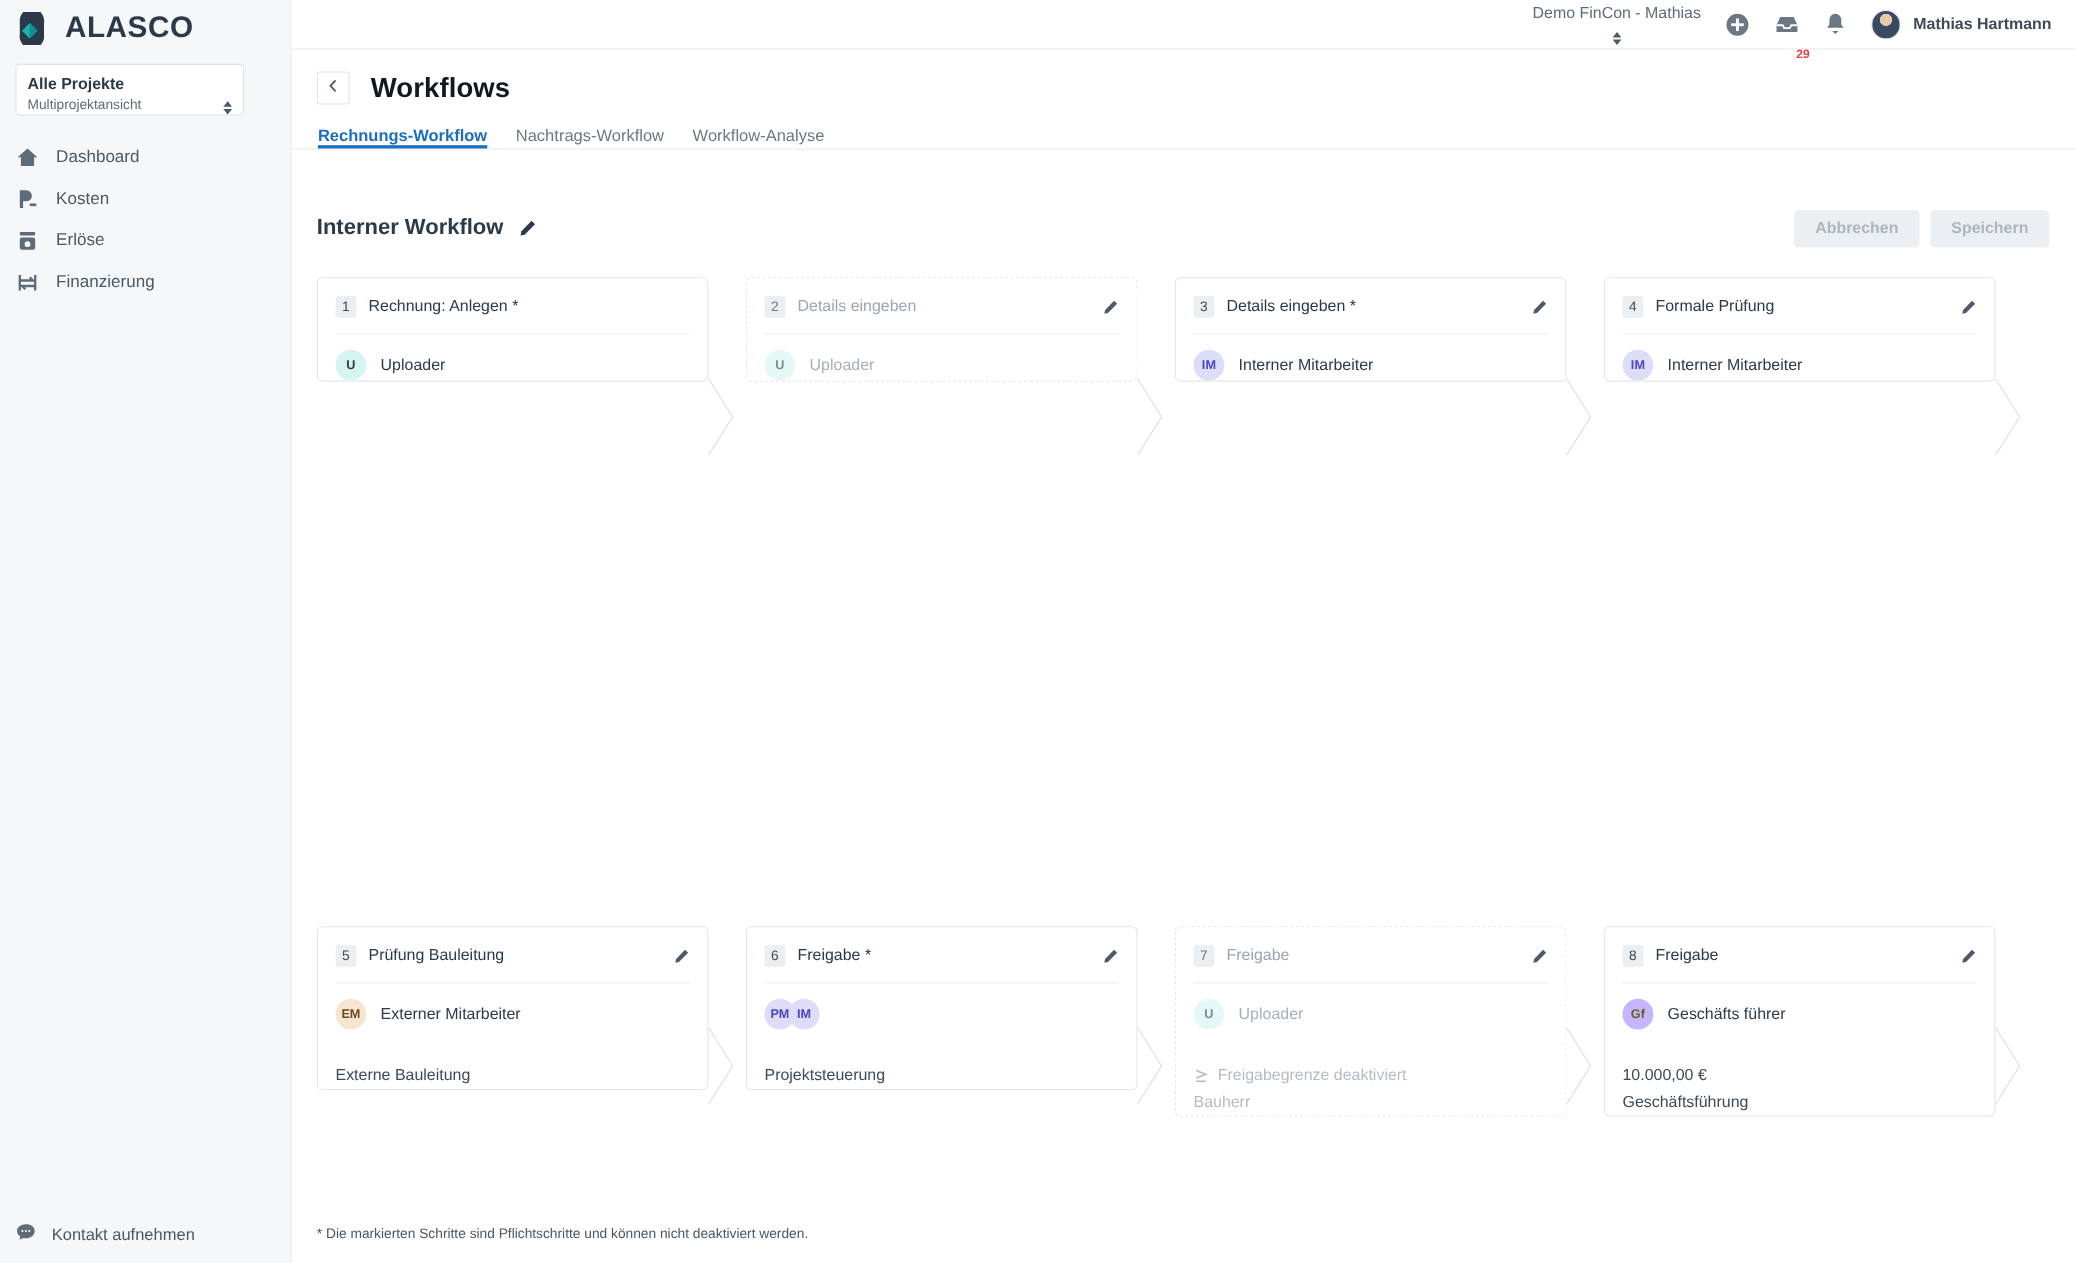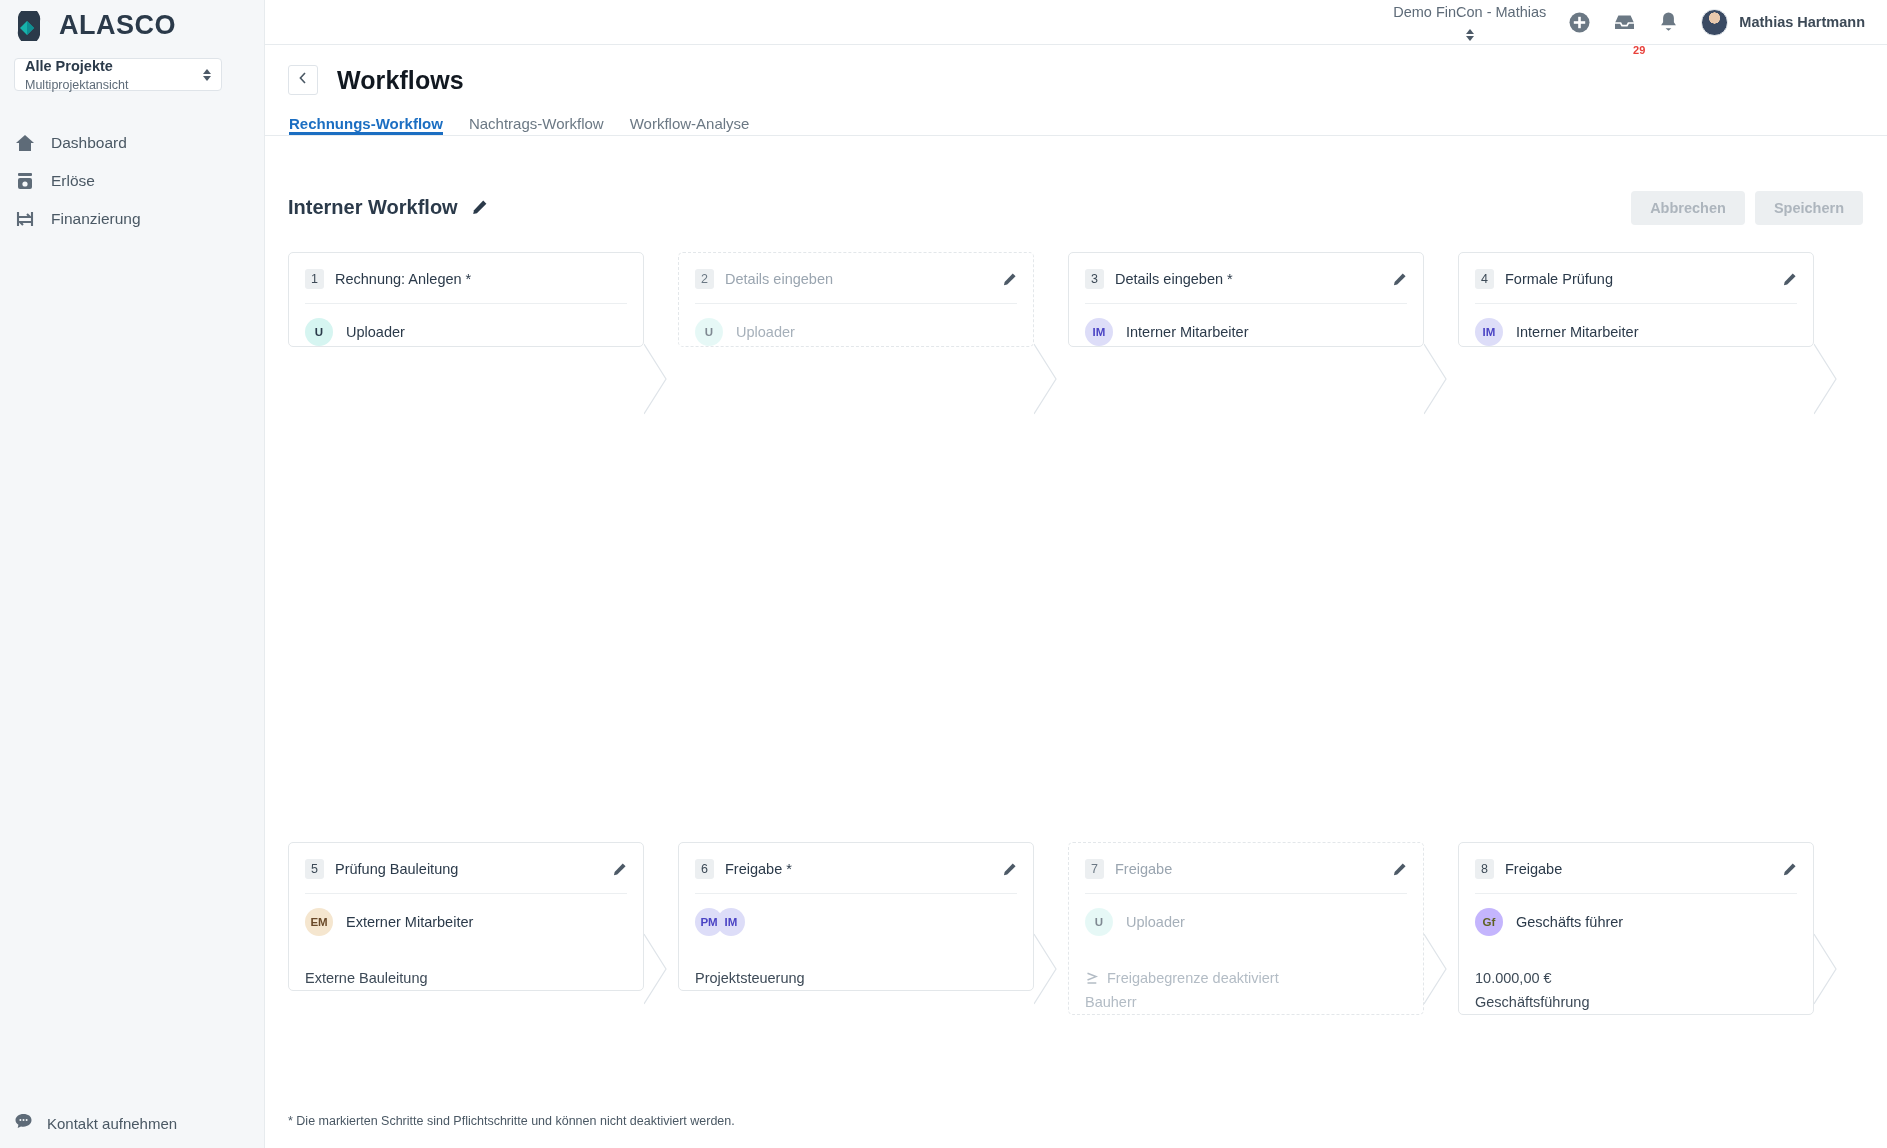--- a/index.html
+++ b/index.html
@@ -12,23 +12,23 @@
   }
   
   #sidebar {
     position: absolute; left: 0; top: 0; width: 265px; height: 1148px;
     background: #f5f7f9; border-right: 1px solid #e7ebee;
   }
   #logo { position: absolute; left: 14px; top: 10px; display: flex; align-items: flex-end; gap: 15px; }
   #logo .mark { width: 30px; height: 30px; }
   #logo .word { font-size: 27px; font-weight: bold; letter-spacing: .5px; color: #2b3a4a; }
   #project-select {
-    position: absolute; left: 14px; top: 58px; width: 208px; height: 33px;
+    position: absolute; left: 14px; top: 58px; width: 208px; height: 47px;
     background: #fff; border: 1px solid #dfe4e9; border-radius: 4px;
-    display: flex; align-items: center; padding: 0 10px; cursor: pointer;
+    display: flex; align-items: flex-end; padding: 0 10px; cursor: pointer;
   }
   #project-select .ptext { flex: 1; }
   #project-select .pname { font-size: 14.5px; font-weight: bold; color: #2b3a4a; line-height: 17px; }
   #project-select .psub { font-size: 12.5px; color: #5e6b78; line-height: 16px; }
   .sortglyph { display: flex; flex-direction: column; align-items: center; gap: 2px; color: #4d5a67; }
   .sortglyph i { display: block; width: 0; height: 0; border-left: 4.5px solid transparent; border-right: 4.5px solid transparent; }
   .sortglyph i.up { border-bottom: 5px solid currentColor; }
   .sortglyph i.dn { border-top: 5px solid currentColor; }
 
   .navlist { position: absolute; left: 0; top: 124px; width: 265px; }
@@ -164,20 +164,29 @@
   </div>
 
   <div class="navlist">
     <div class="navitem">
       <span class="nicon">
         <svg width="20" height="20" viewBox="0 0 20 20" fill="#5e6b78">
             <path d="M10 2 L19 10 h-3 v8 H4 v-8 H1 Z"></path>
           </svg>
       </span>
       <span>Dashboard</span>
+    </div>
+    <div class="navitem">
+      <span class="nicon">
+        <svg width="20" height="20" viewBox="0 0 20 20" fill="#5e6b78">
+            <path d="M3 2h6a5 5 0 0 1 0 10H6v6H3Z"></path>
+            <rect x="12" y="14" width="6" height="2.4"></rect>
+          </svg>
+      </span>
+      <span>Kosten</span>
     </div>
     <div class="navitem">
       <span class="nicon">
         <svg width="20" height="20" viewBox="0 0 20 20" fill="#5e6b78">
             <rect x="3" y="2" width="14" height="3" rx="1"></rect>
             <rect x="3" y="7" width="14" height="11" rx="2"></rect>
             <circle cx="10" cy="13" r="2.6" fill="#f5f7f9"></circle>
           </svg>
       </span>
       <span>Erlöse</span>

